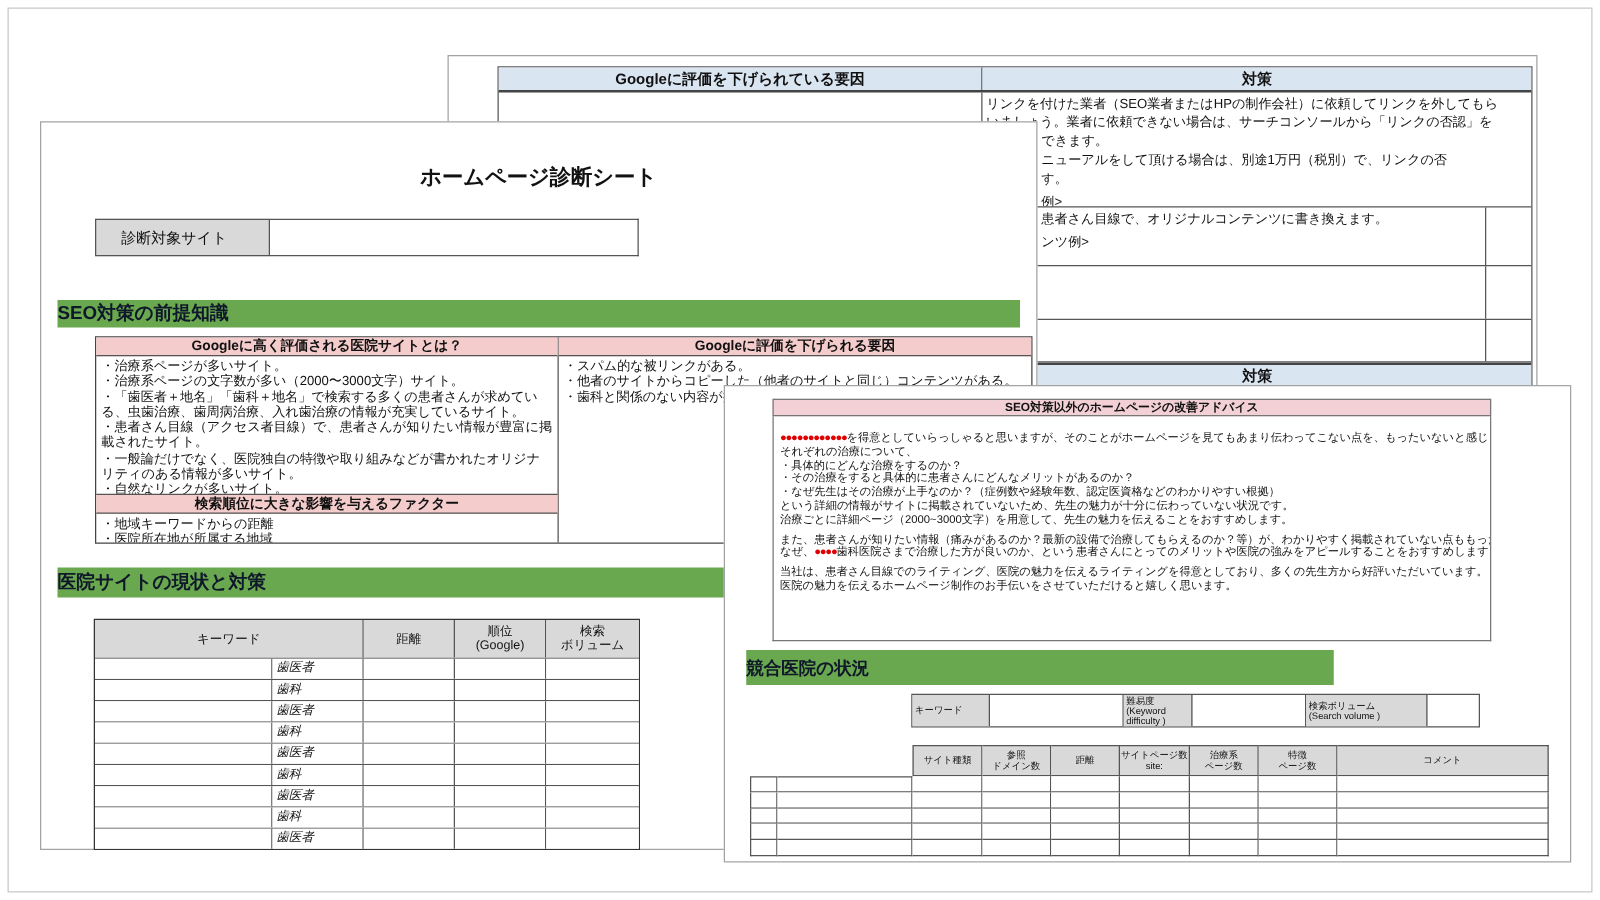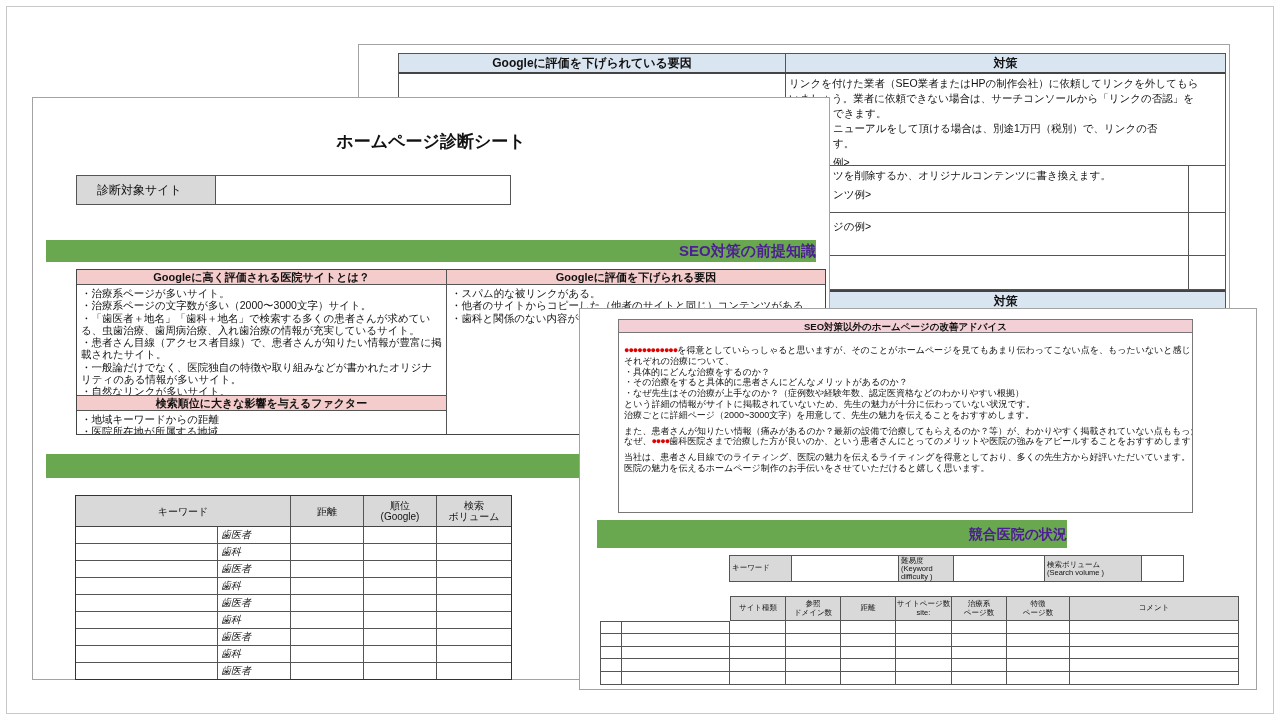--- a/index.html
+++ b/index.html
@@ -28,21 +28,21 @@
   .bfoot{height:20px;}
   .bfoot .bf.c1{background:#fff;}
   .bfoot .bh2{background:var(--blue);font-weight:bold;font-size:12px;line-height:18px;text-align:center;border-top:2px solid #444;box-sizing:border-box;}
 
   
   .ltitle{position:absolute;left:0;top:32px;width:100%;text-align:center;font-size:17px;font-weight:bold;}
   .trow{position:absolute;left:43px;top:77px;display:flex;}
   .tlabel{width:140px;height:30px;background:var(--gray);border:1px solid #555;box-sizing:border-box;
     font-size:12px;line-height:28px;padding-left:20px;}
   .tvalue{width:295px;height:30px;background:#fff;border:1px solid #555;border-left:none;box-sizing:border-box;}
-  .banner{position:absolute;background:var(--green);color:#4c1d95;font-weight:bold;text-align:right;box-sizing:border-box;}
+  .banner{position:absolute;background:var(--green);color:#0f172a;font-weight:bold;text-align:left;box-sizing:border-box;}
   .banner.b1{left:13px;top:142px;width:770px;height:22px;font-size:15px;line-height:22px;}
   .banner.b2{left:13px;top:356px;width:770px;height:24px;font-size:15px;line-height:24px;}
   .pinktable{position:absolute;left:43px;top:171px;width:750px;height:166px;border:1.5px solid #444;
     box-sizing:border-box;display:flex;}
   .pcol{box-sizing:border-box;}
   .pcolL{width:370px;border-right:1px solid #555;}
   .pcolR{flex:1;}
   .phead{background:var(--pink);font-weight:bold;font-size:11px;line-height:15px;height:15px;text-align:center;
     border-bottom:1px solid #555;box-sizing:border-box;}
   .pbody{font-size:10.5px;line-height:12.3px;padding:2px 4px;box-sizing:border-box;overflow:hidden;}
@@ -110,29 +110,28 @@
             <div class="bline">いましょう。業者に依頼できない場合は、サーチコンソールから「リンクの否認」を</div>
             <div class="bline ind">できます。</div>
             <div class="bline ind">ニューアルをして頂ける場合は、別途1万円（税別）で、リンクの否</div>
             <div class="bline ind">す。</div>
             <div class="bline ind gap">例&gt;</div>
           </div>
         </div>
         <div class="brow" style="height: 47px;">
           <div class="rc1"></div>
           <div class="rc2">
-            <div class="bline ind">ツを削除するか、オリジナルコンテンツに書き換えます。</div>
+            <div class="bline ind">患者さん目線で、オリジナルコンテンツに書き換えます。</div>
             <div class="bline ind gap">ンツ例&gt;</div>
           </div>
           <div class="rcx"></div>
         </div>
         <div class="brow" style="height: 43px;">
           <div class="rc1"></div>
           <div class="rc2">
-            <div class="bline ind gap">ジの例&gt;</div>
           </div>
           <div class="rcx"></div>
         </div>
         <div class="brow" style="height: 34px;">
           <div class="rc1"></div>
           <div class="rc2"></div>
           <div class="rcx"></div>
         </div>
       </div>
     <div class="bfoot">

